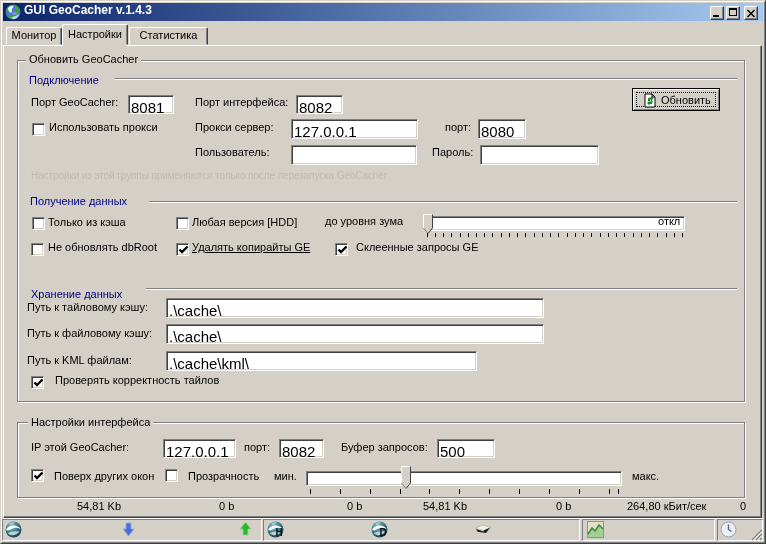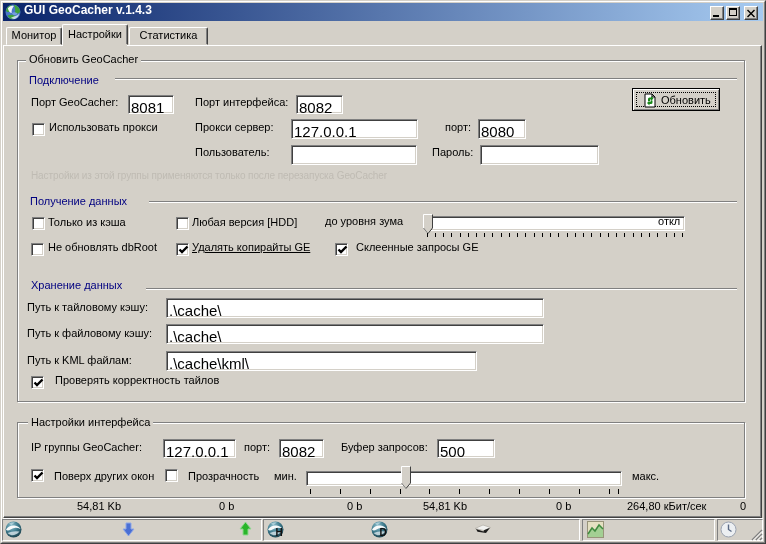--- a/index.html
+++ b/index.html
@@ -165,41 +165,41 @@
     </svg>
   </div>
 <div class="abs" style="left:192px;top:241px;text-decoration:underline;">Удалять копирайты GE</div>
 <div class="abs cb" style="left:335px;top:243px;">
     <svg width="11" height="11" viewBox="0 0 11 11">
       <path d="M1.5 4.5 L4 7 L9.5 1.5" fill="none" stroke="#000" stroke-width="2.4"></path>
     </svg>
   </div>
 <div class="abs" style="left:356px;top:241px;">Склеенные запросы GE</div>
 
-<div class="abs hdr" style="left:31px;top:279px;">Хранение данных</div>
+<div class="abs hdr" style="left:31px;top:288px;">Хранение данных</div>
 <div class="abs hline" style="left:146px;top:288px;width:591px;"></div>
 
 <div class="abs" style="left:27px;top:301px;text-align:center;">Путь к тайловому кэшу:</div>
 <div class="abs edit" style="left:166px;top:298px;width:378px;height:20px;">.\cache\</div>
 <div class="abs" style="left:27px;top:327px;">Путь к файловому кэшу:</div>
 <div class="abs edit" style="left:166px;top:324px;width:378px;height:20px;">.\cache\</div>
 <div class="abs" style="left:27px;top:354px;">Путь к KML файлам:</div>
 <div class="abs edit" style="left:166px;top:351px;width:311px;height:20px;">.\cache\kml\</div>
 
 <div class="abs cb" style="left:31px;top:376px;">
     <svg width="11" height="11" viewBox="0 0 11 11">
       <path d="M1.5 4.5 L4 7 L9.5 1.5" fill="none" stroke="#000" stroke-width="2.4"></path>
     </svg>
   </div>
 <div class="abs" style="left:55px;top:374px;">Проверять корректность тайлов</div>
 
 <div class="abs group" style="left:17px;top:422px;width:728px;height:76px;"></div>
 <div class="abs glabel" style="left:28px;top:416px;">Настройки интерфейса</div>
 
-<div class="abs" style="left:31px;top:441px;">IP группы GeoCacher:</div>
+<div class="abs" style="left:31px;top:441px;">IP этой GeoCacher:</div>
 <div class="abs edit" style="left:163px;top:439px;width:73px;height:19px;">127.0.0.1</div>
 <div class="abs" style="left:244px;top:441px;">порт:</div>
 <div class="abs edit" style="left:279px;top:439px;width:45px;height:19px;">8082</div>
 <div class="abs" style="left:341px;top:441px;">Буфер запросов:</div>
 <div class="abs edit" style="left:437px;top:439px;width:58px;height:19px;">500</div>
 
 <div class="abs cb" style="left:31px;top:469px;">
     <svg width="11" height="11" viewBox="0 0 11 11">
       <path d="M1.5 4.5 L4 7 L9.5 1.5" fill="none" stroke="#000" stroke-width="2.4"></path>
     </svg>

